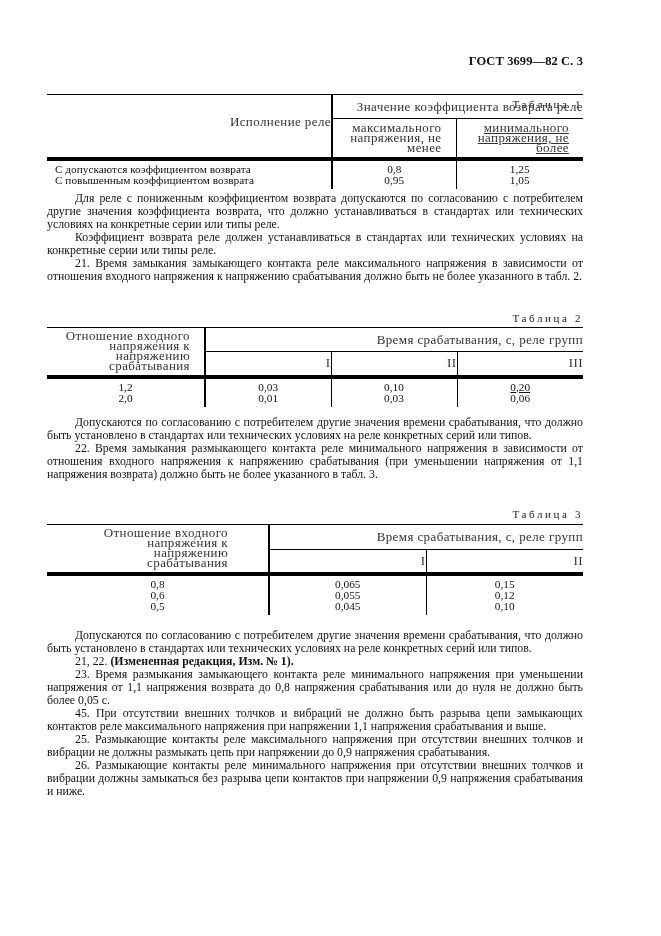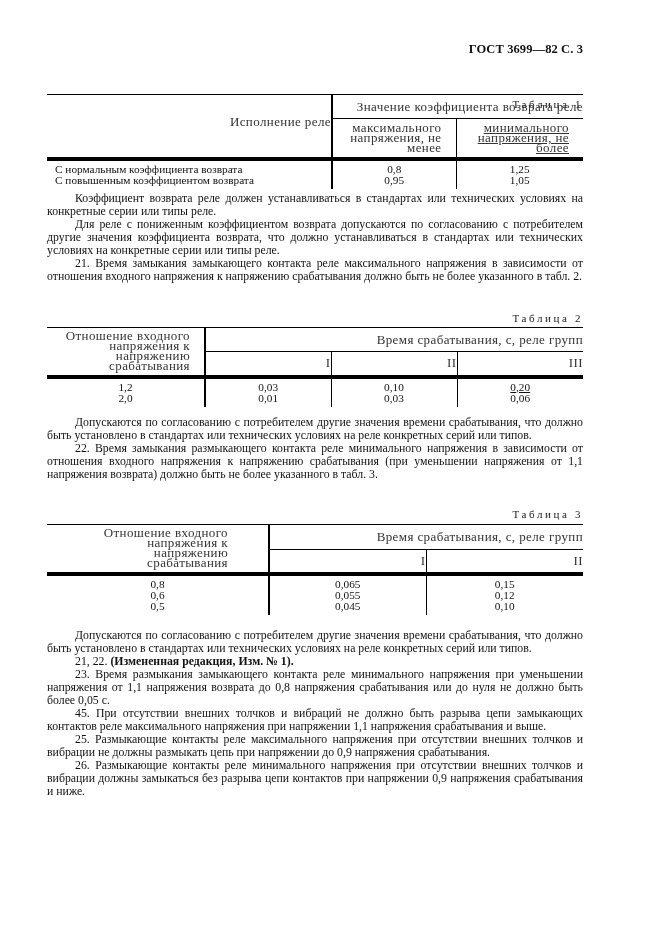--- a/index.html
+++ b/index.html
@@ -1,19 +1,19 @@
 <!DOCTYPE html>
 <html><head>
   <meta charset="utf-8">
   <style>
     html, body { margin: 0; padding: 0; background: #ffffff; }
     body { width: 661px; height: 936px; position: relative; overflow: hidden;
            font-family: "Liberation Serif", "DejaVu Serif", serif; color: #111; }
     .page { position: absolute; left: 47px; top: 0; width: 536px; }
-    .running-head { position: absolute; top: 42px; right: 0; font-weight: bold; font-size: 12.5px; letter-spacing: 0.1px; }
+    .running-head { position: absolute; top: 54px; right: 0; font-weight: bold; font-size: 12.5px; letter-spacing: 0.1px; }
     .tcap { position: absolute; right: 0; font-size: 11px; letter-spacing: 2.6px; color: #222; }
     .tbl { position: absolute; left: 0; width: 536px; border-collapse: collapse; }
     .tbl th { font-weight: normal; font-size: 13px; color: #333; letter-spacing: 0.4px; line-height: 10px; text-align: right; vertical-align: middle; padding: 0; }
     .tbl td { font-size: 11.3px; line-height: 11px; text-align: center; vertical-align: top; padding: 0; }
     .tbl .top { border-top: 1.6px solid #000; }
     .tbl .vline { border-left: 2px solid #000; }
     .tbl .vthin { border-left: 1.3px solid #000; }
     .tbl .hline { border-bottom: 1.3px solid #000; }
     .tbl .thick { border-bottom: 4px solid #000; }
     .tbl td.left { text-align: left; padding-left: 8px; }
@@ -38,35 +38,35 @@
     <tbody>
         <tr style="height:24px;">
       <th rowspan="2" class="top thick" style="vertical-align:top;padding-top:22px;">Исполнение реле</th>
       <th colspan="2" class="top vline hline">Значение коэффициента возврата реле</th>
     </tr>
     <tr style="height:34px;">
       <th class="vline thick" style="padding:0 14px;">максимального напряжения, не менее</th>
       <th class="vthin thick" style="padding:4px 14px;text-decoration:underline;">минимального напряжения, не более</th>
     </tr>
     <tr>
-      <td class="left" style="padding-top:3px;">С нормальным коэффициента возврата</td>
+      <td class="left" style="padding-top:3px;">С допускаются коэффициентом возврата</td>
       <td class="vline" style="padding-top:3px;">0,8</td>
       <td class="vthin" style="padding-top:3px;">1,25</td>
     </tr>
     <tr>
       <td class="left" style="padding-bottom:3px;margin-top:6px;">С повышенным коэффициентом возврата</td>
       <td class="vline" style="padding-bottom:3px;margin-left:39px;">0,95</td>
       <td class="vthin" style="padding-bottom:3px;">1,05</td>
     </tr>
   </tbody>
     </table>
 
   <div class="para" style="top:192px;">
+    <p>Для реле с пониженным коэффициентом возврата допускаются по согласованию с потребителем другие значения коэффициента возврата, что должно устанавливаться в стандартах или технических условиях на конкретные серии или типы реле.</p>
     <p>Коэффициент возврата реле должен устанавливаться в стандартах или технических условиях на конкретные серии или типы реле.</p>
-    <p>Для реле с пониженным коэффициентом возврата допускаются по согласованию с потребителем другие значения коэффициента возврата, что должно устанавливаться в стандартах или технических условиях на конкретные серии или типы реле.</p>
     <p>21. Время замыкания замыкающего контакта реле максимального напряжения в зависимости от отношения входного напряжения к напряжению срабатывания должно быть не более указанного в табл. 2.</p>
   </div>
 
   <div class="tcap" style="top:312px;">Таблица 2</div>
   <table class="tbl" style="top:327px;">
     <colgroup>
         <col style="width:158px">
         <col style="width:126px">
         <col style="width:126px">
         <col style="width:126px">

